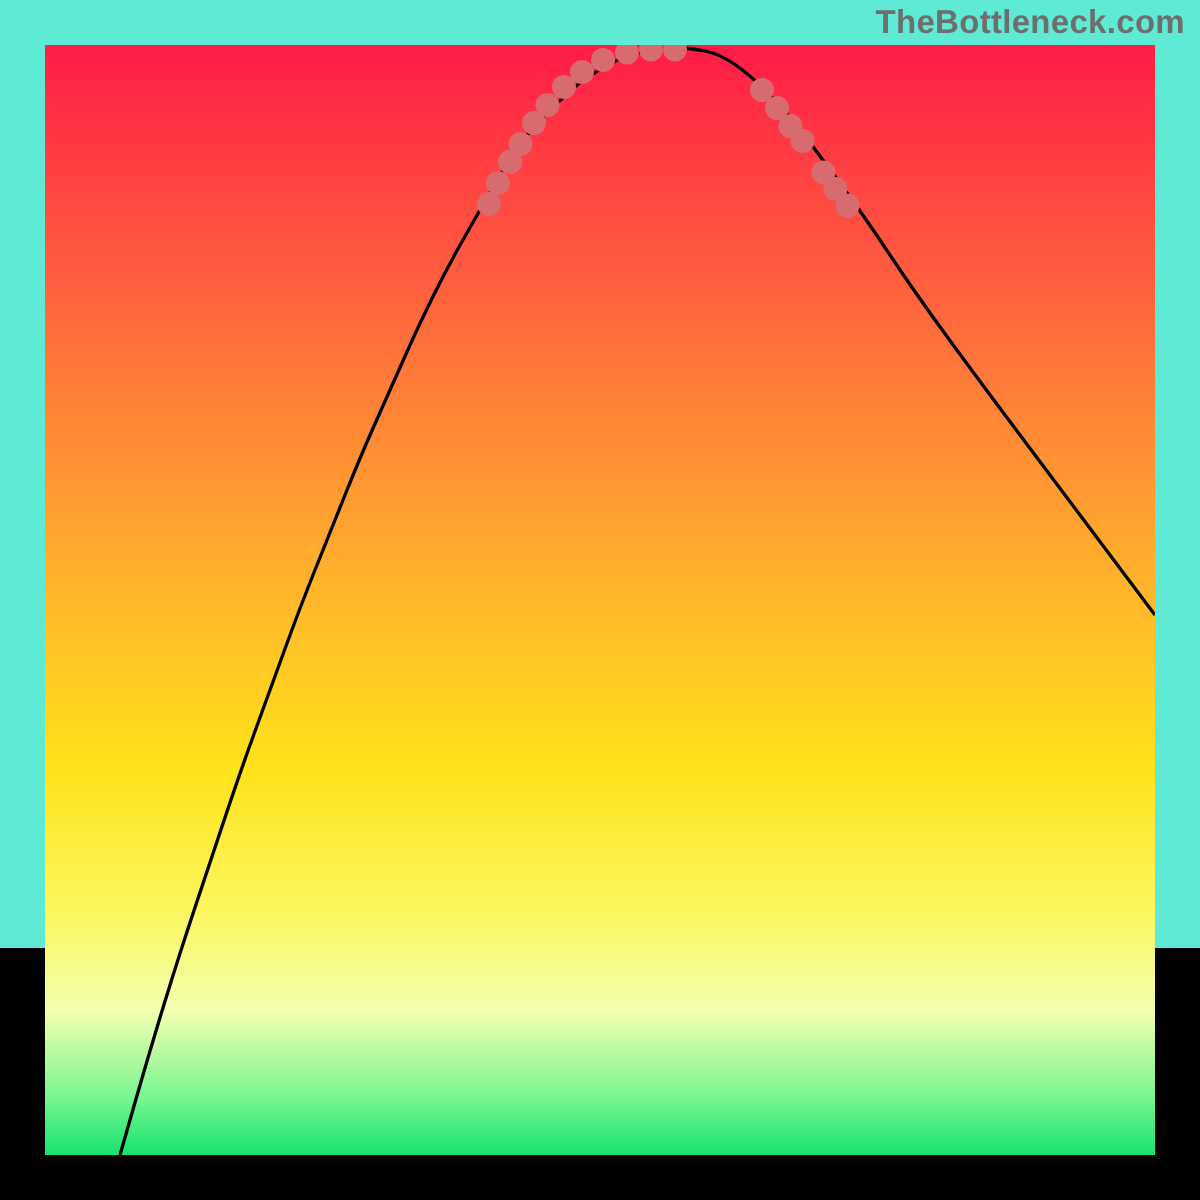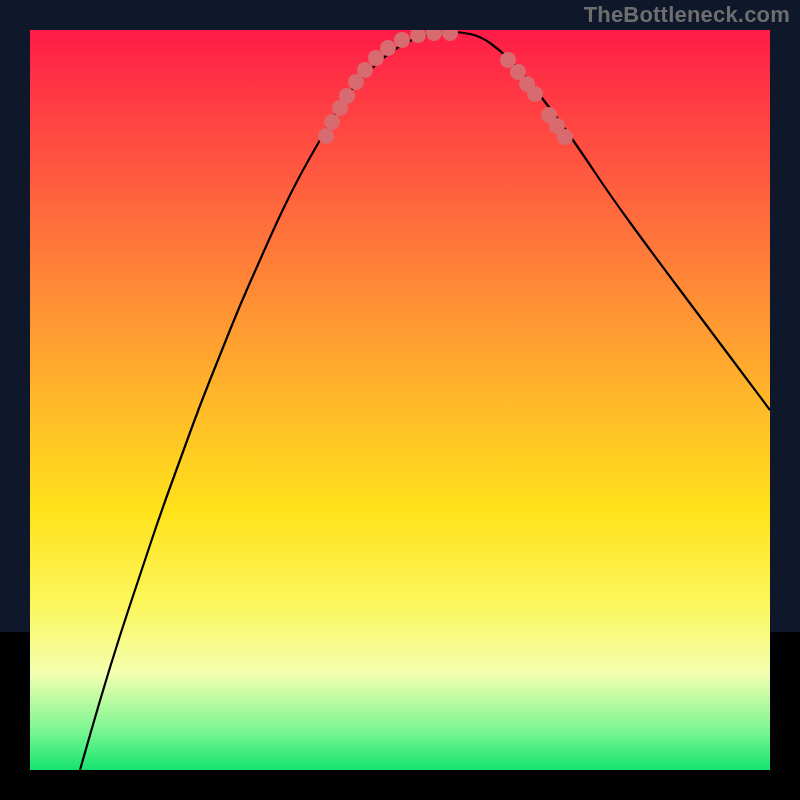--- a/index.html
+++ b/index.html
@@ -9,21 +9,21 @@
     height: 800px;
     background: #000;
     overflow: hidden;
   }
   .frame {
     position: absolute;
     left: 0;
     top: 0;
     width: 800px;
     height: 632px;
-    background: #0f172a;
+    background: #5eead4;
   }
   .plot {
     position: absolute;
     left: 30px;
     top: 30px;
     width: 740px;
     height: 740px;
     overflow: hidden;
     
     background: linear-gradient(

